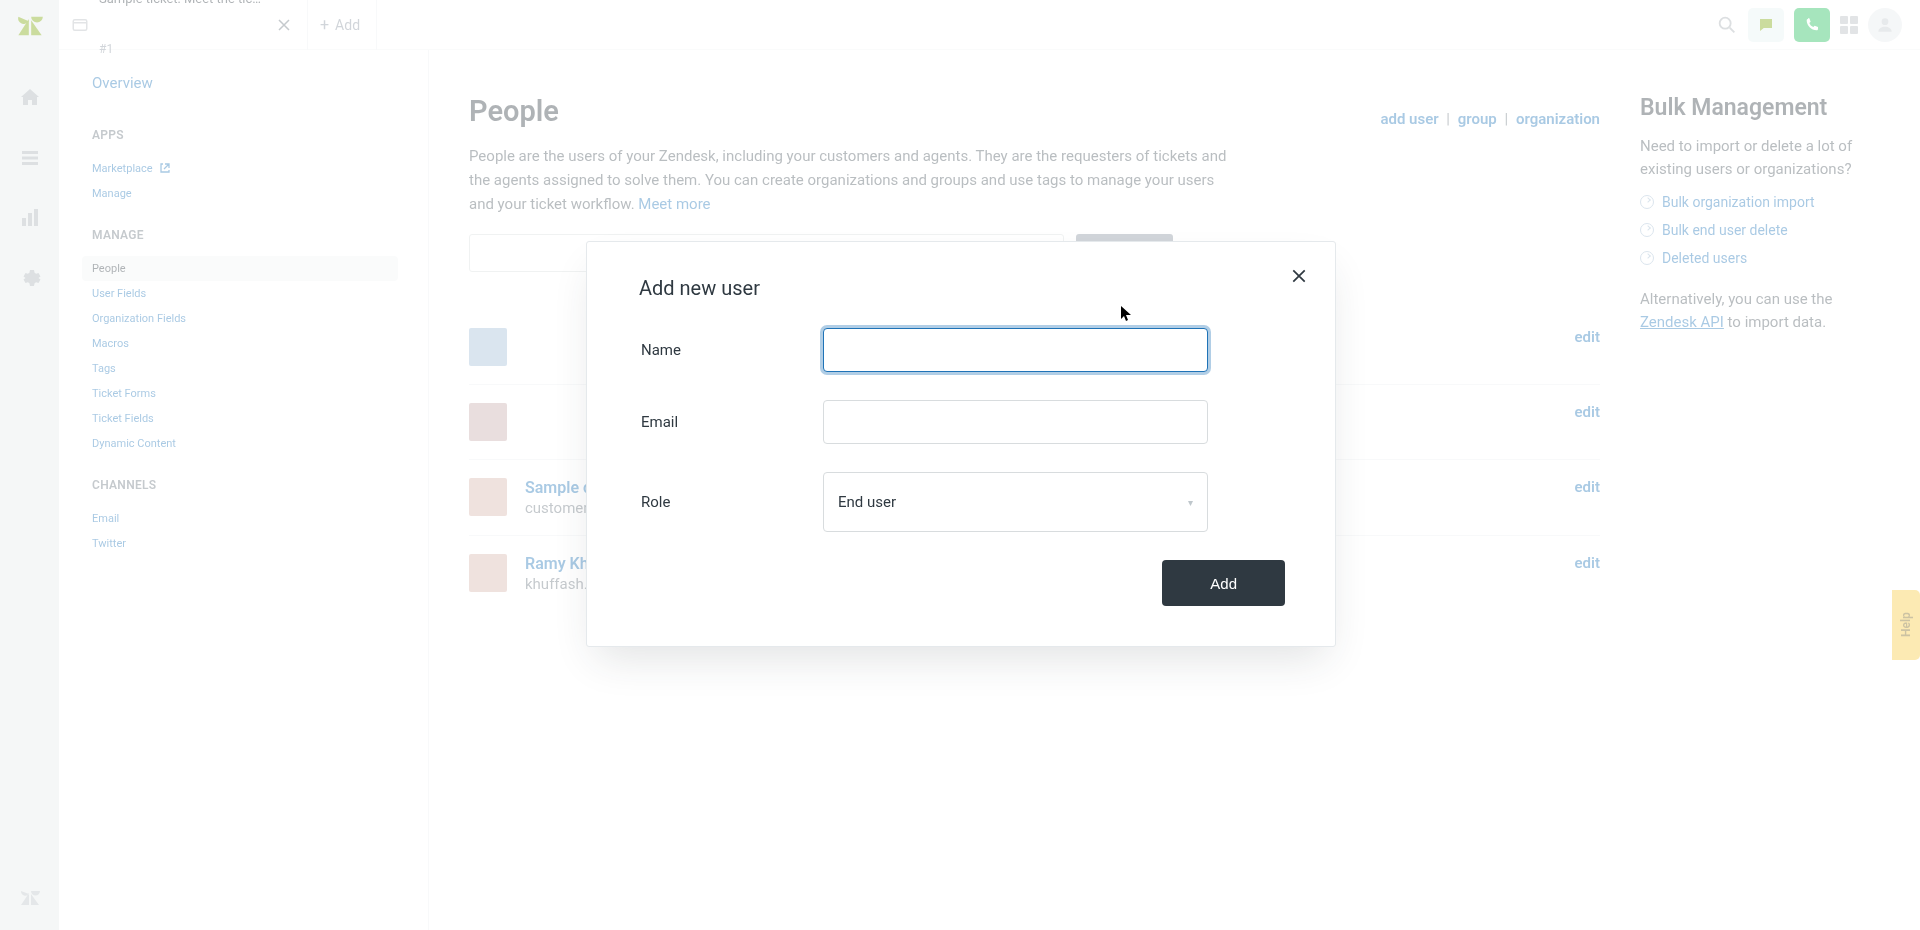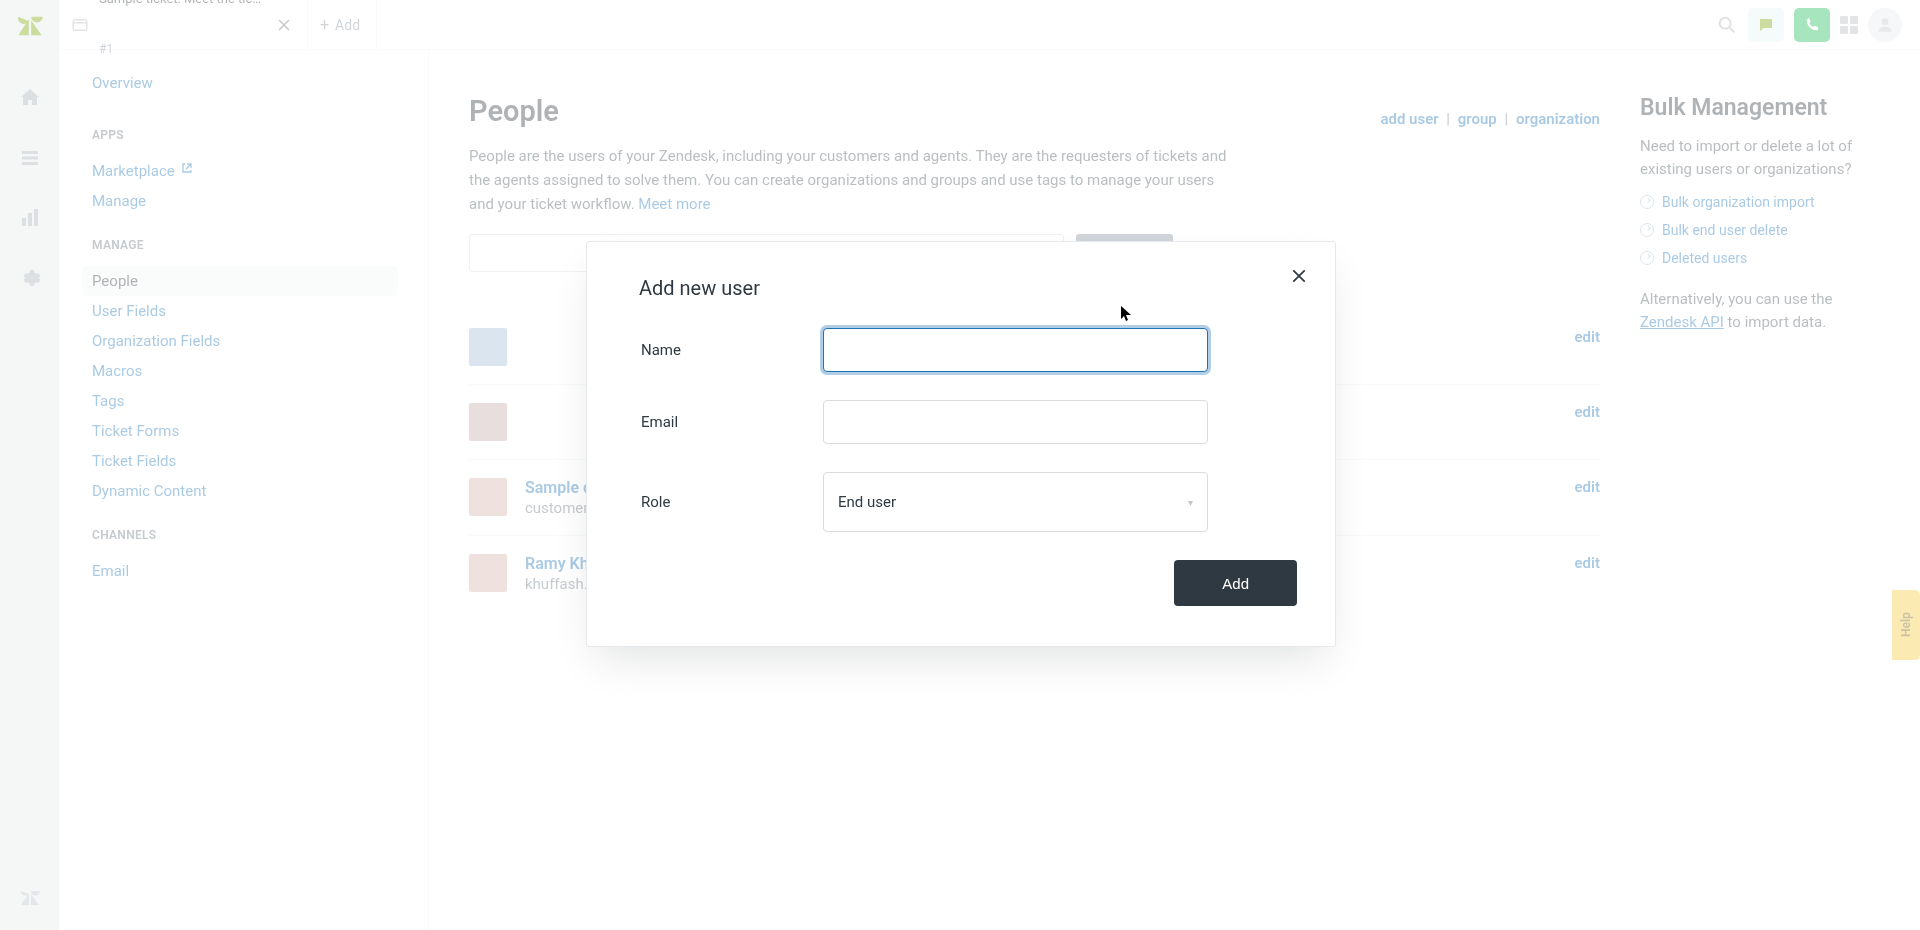--- a/index.html
+++ b/index.html
@@ -57,21 +57,21 @@
 .avatar-top { width: 34px; height: 34px; border-radius: 50%; background: #e5e9ec; display: flex; align-items: center; justify-content: center; color: #c1c7cc; }
 
 .content-wrap { display: flex; flex: 1; margin-top: 50px; height: calc(100% - 50px); }
 .sidebar {
   width: 370px; padding: 24px 30px 0 33px;
   border-right: 1px solid #eceff1;
   overflow-y: auto;
 }
 .sidebar a.overview { color: #1f73b7; font-size: 15px; text-decoration: none; display: block; margin-bottom: 36px; }
 .sb-heading { font-size: 12px; font-weight: 600; color: #68737d; letter-spacing: .3px; margin: 22px 0 14px; }
-.sb-link { display: flex; align-items: flex-start; color: #1f73b7; font-size: 15px; text-decoration: none; padding: 6px 10px; margin-left: -10px; border-radius: 4px; }
+.sb-link { display: flex; align-items: flex-start; color: #1f73b7; font-size: 11px; text-decoration: none; padding: 6px 10px; margin-left: -10px; border-radius: 4px; }
 .sb-link.active { background: #f2f4f5; color: #2f3941; }
 .sb-link .ext { width: 12px; height: 12px; margin-left: 6px; color: #1f73b7; }
 
 .main {
   flex: 1; padding: 44px 40px 0 40px;
   display: flex; flex-direction: column;
 }
 .main-head { display: flex; justify-content: space-between; align-items: flex-end; }
 h1 { font-size: 29px; font-weight: 600; color: #2f3941; }
 .head-links { font-size: 15px; color: #1f73b7; }
@@ -111,21 +111,21 @@
 .rightcol .alt a { color: #1f73b7; text-decoration: underline; }
 
 
 .dim { position: absolute; inset: 0; background: rgba(255,255,255,0.62); z-index: 5; }
 
 
 .modal {
   position: absolute; top: 241px; left: 586px; width: 750px;
   background: #fff; border: 1px solid #e5e9ec; border-radius: 3px;
   box-shadow: 0 20px 40px -10px rgba(40,50,60,.14);
-  z-index: 10; padding: 34px 38px 40px 52px;
+  z-index: 10; padding: 34px 50px 40px 52px;
 }
 .modal-title { font-size: 20px; font-weight: 400; color: #2f3941; margin-bottom: 28px; }
 .modal-close {
   position: absolute; top: 26px; right: 28px; width: 16px; height: 16px;
   color: #2f3941; cursor: pointer;
 }
 .form-row { display: flex; align-items: center; margin-bottom: 28px; }
 .form-row label { width: 184px; font-size: 15px; color: #2f3941; padding-left: 2px; }
 .form-row .control { flex: 1; }
 .form-row input[type=text] {
@@ -213,20 +213,21 @@
       <a class="sb-link">User Fields</a>
       <a class="sb-link">Organization Fields</a>
       <a class="sb-link">Macros</a>
       <a class="sb-link">Tags</a>
       <a class="sb-link">Ticket Forms</a>
       <a class="sb-link">Ticket Fields</a>
       <a class="sb-link">Dynamic Content</a>
 
       <div class="sb-heading">CHANNELS</div>
       <a class="sb-link">Email</a>
+      <a class="sb-link">Twitter</a>
     </div>
 
     <div class="main">
       <div class="main-head">
         <h1>People</h1>
         <div class="head-links">
           <a>add user</a>
           <span class="sep">|</span>
           <a>group</a>
           <span class="sep">|</span>

